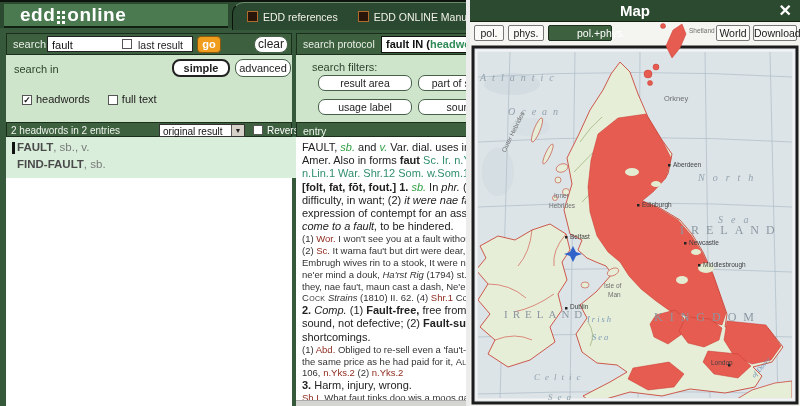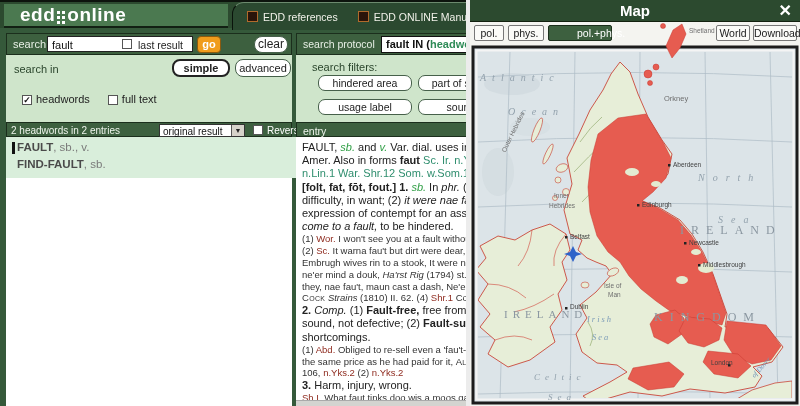--- a/index.html
+++ b/index.html
@@ -164,21 +164,21 @@
     </div>
   </div>
 
   <div class="colM">
     <div class="pbar bar">
       <span class="lbl">search protocol</span>
       <span class="qbox"><span class="qp">fault IN (</span><span class="qk">headword</span></span>
     </div>
     <div class="fpanel">
       <span class="lbl">search filters:</span>
-      <span class="btn fbtn" style="left:22px;top:20px;">hindered area</span>
+      <span class="btn fbtn" style="left:22px;top:20px;">result area</span>
       <span class="btn fbtn" style="left:122px;top:20px;">part of speech</span>
       <span class="btn fbtn" style="left:22px;top:44px;">usage label</span>
       <span class="btn fbtn" style="left:122px;top:44px;">sources</span>
     </div>
     <div class="ebar bar">
       <span class="lbl">entry</span>
     </div>
     <div class="etext" id="entry-text">
         <div class="eline def"><span class="hl">FAULT,</span><span class="sig"> sb.</span><span class="sp"> and </span><span class="sig">v.</span><span class="sp"> Var. dial. uses in </span></div>
         <div class="eline def"><span class="sp">Amer. Also in forms </span><span class="sb">faut</span><span class="sp"> </span><span class="slk">Sc. Ir. n.Yks.2 e.Yks.</span></div>

